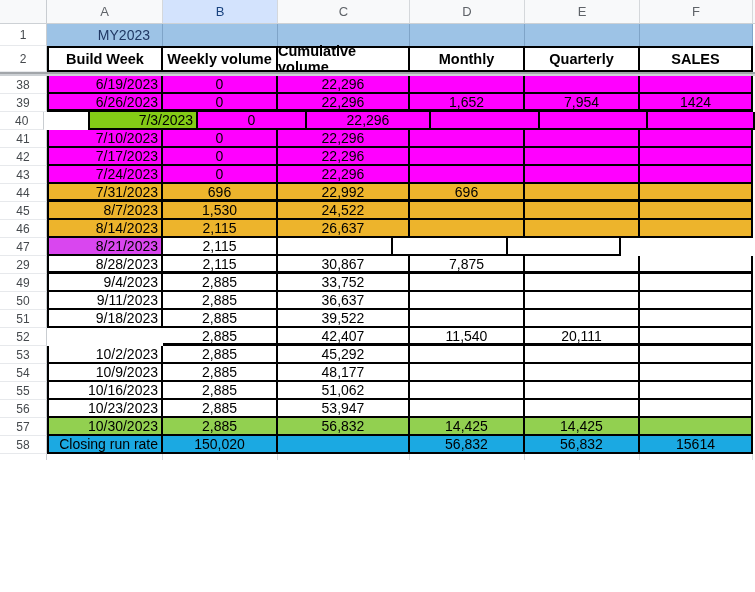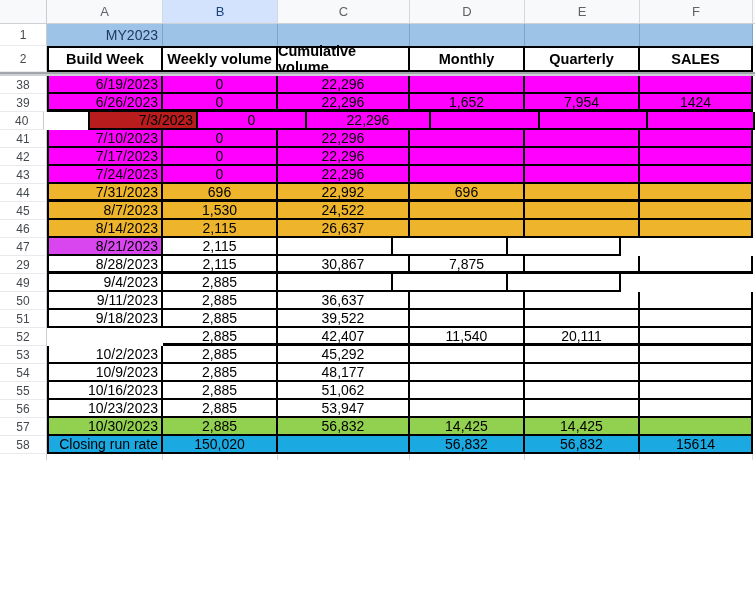--- a/index.html
+++ b/index.html
@@ -20,21 +20,21 @@
   .w3{width:115px} .w4{width:115px} .w5{width:113px}
 
   
   .rowhead { width:47px; display:flex; align-items:center; justify-content:center;
              font-size:12px; color:#45494d; background:#fff;
              border-right:1px solid #c9cdd1; border-bottom:1px solid #e7e9ec; }
 
   
   .banner-row { display:flex; height:22px; }
   .banner-cell { display:flex; align-items:center; justify-content:flex-end;
-                 padding-right:4px; font-size:14px; color:#203864;
+                 padding-right:12px; font-size:14px; color:#203864;
                  border-right:1px solid rgba(40,70,110,0.25); }
 
   
   .hdr-row { display:flex; height:26px; }
   .hdr-cell { display:flex; align-items:center; justify-content:center;
               font-weight:bold; font-size:14.5px; color:#000; background:#fff;
               border-top:2px solid #000; border-bottom:2px solid #000;
               border-right:2px solid #000; }
   .hdr-cell.first { border-left:2px solid #000; }
 
@@ -105,21 +105,21 @@
       <div class="rowhead">39</div>
       <div class="cell w0 col-a" style="background: rgb(255, 0, 255);">6/26/2023</div>
       <div class="cell w1" style="background: rgb(255, 0, 255);">0</div>
       <div class="cell w2" style="background: rgb(255, 0, 255);">22,296</div>
       <div class="cell w3" style="background: rgb(255, 0, 255);">1,652</div>
       <div class="cell w4" style="background: rgb(255, 0, 255);">7,954</div>
       <div class="cell w5" style="background: rgb(255, 0, 255);">1424</div>
     </div>
     <div class="body-row">
       <div class="rowhead">40</div>
-      <div class="cell w0 col-a" style="background: #b91c1c; margin-left: 44px;">7/3/2023</div>
+      <div class="cell w0 col-a" style="background: #84cc16; margin-left: 44px;">7/3/2023</div>
       <div class="cell w1" style="background: rgb(255, 0, 255);">0</div>
       <div class="cell w2" style="background: rgb(255, 0, 255);">22,296</div>
       <div class="cell w3" style="background: rgb(255, 0, 255);"></div>
       <div class="cell w4" style="background: rgb(255, 0, 255);"></div>
       <div class="cell w5" style="background: rgb(255, 0, 255);"></div>
     </div>
     <div class="body-row">
       <div class="rowhead">41</div>
       <div class="cell w0 col-a" style="background: rgb(255, 0, 255);">7/10/2023</div>
       <div class="cell w1" style="background: rgb(255, 0, 255);">0</div>
@@ -187,20 +187,21 @@
       <div class="cell w1" style="background: rgb(255, 255, 255);">2,115</div>
       <div class="cell w2" style="background: rgb(255, 255, 255);">30,867</div>
       <div class="cell w3" style="background: rgb(255, 255, 255);">7,875</div>
       <div class="cell w4" style="background: rgb(255, 255, 255);"></div>
       <div class="cell w5" style="background: rgb(255, 255, 255);"></div>
     </div>
     <div class="body-row">
       <div class="rowhead">49</div>
       <div class="cell w0 col-a" style="background: rgb(255, 255, 255);">9/4/2023</div>
       <div class="cell w1" style="background: rgb(255, 255, 255);">2,885</div>
+      <div class="cell w2" style="background: rgb(255, 255, 255);">33,752</div>
       <div class="cell w3" style="background: rgb(255, 255, 255);"></div>
       <div class="cell w4" style="background: rgb(255, 255, 255);"></div>
       <div class="cell w5" style="background: rgb(255, 255, 255);"></div>
     </div>
     <div class="body-row">
       <div class="rowhead">50</div>
       <div class="cell w0 col-a" style="background: rgb(255, 255, 255);">9/11/2023</div>
       <div class="cell w1" style="background: rgb(255, 255, 255);">2,885</div>
       <div class="cell w2" style="background: rgb(255, 255, 255);">36,637</div>
       <div class="cell w3" style="background: rgb(255, 255, 255);"></div>

